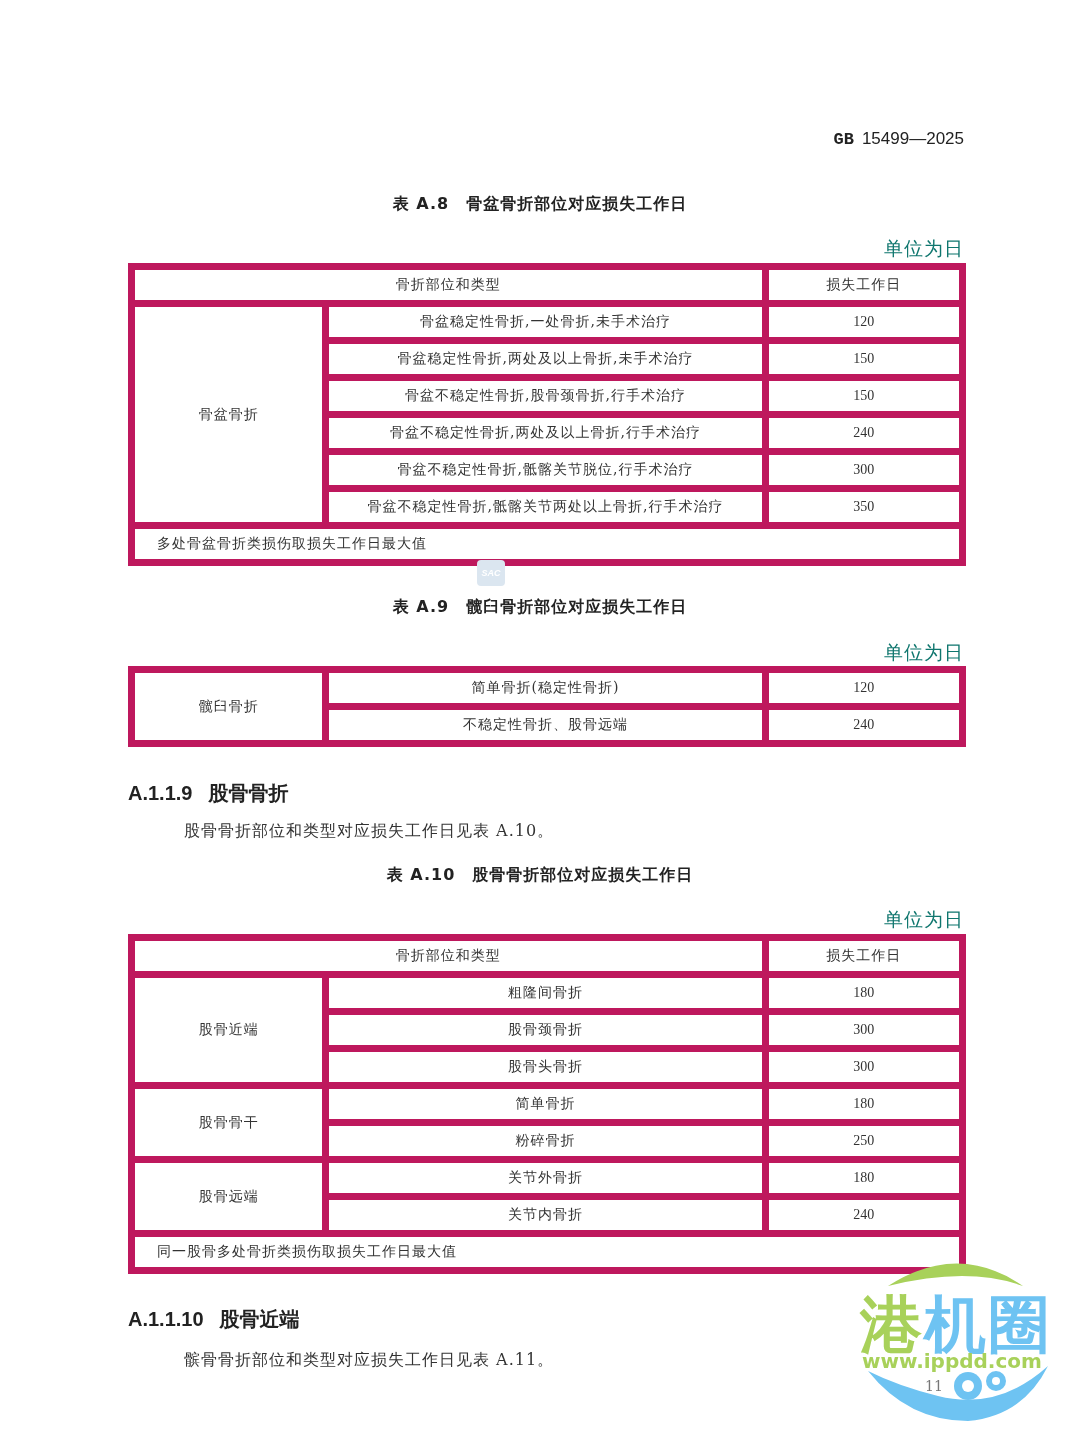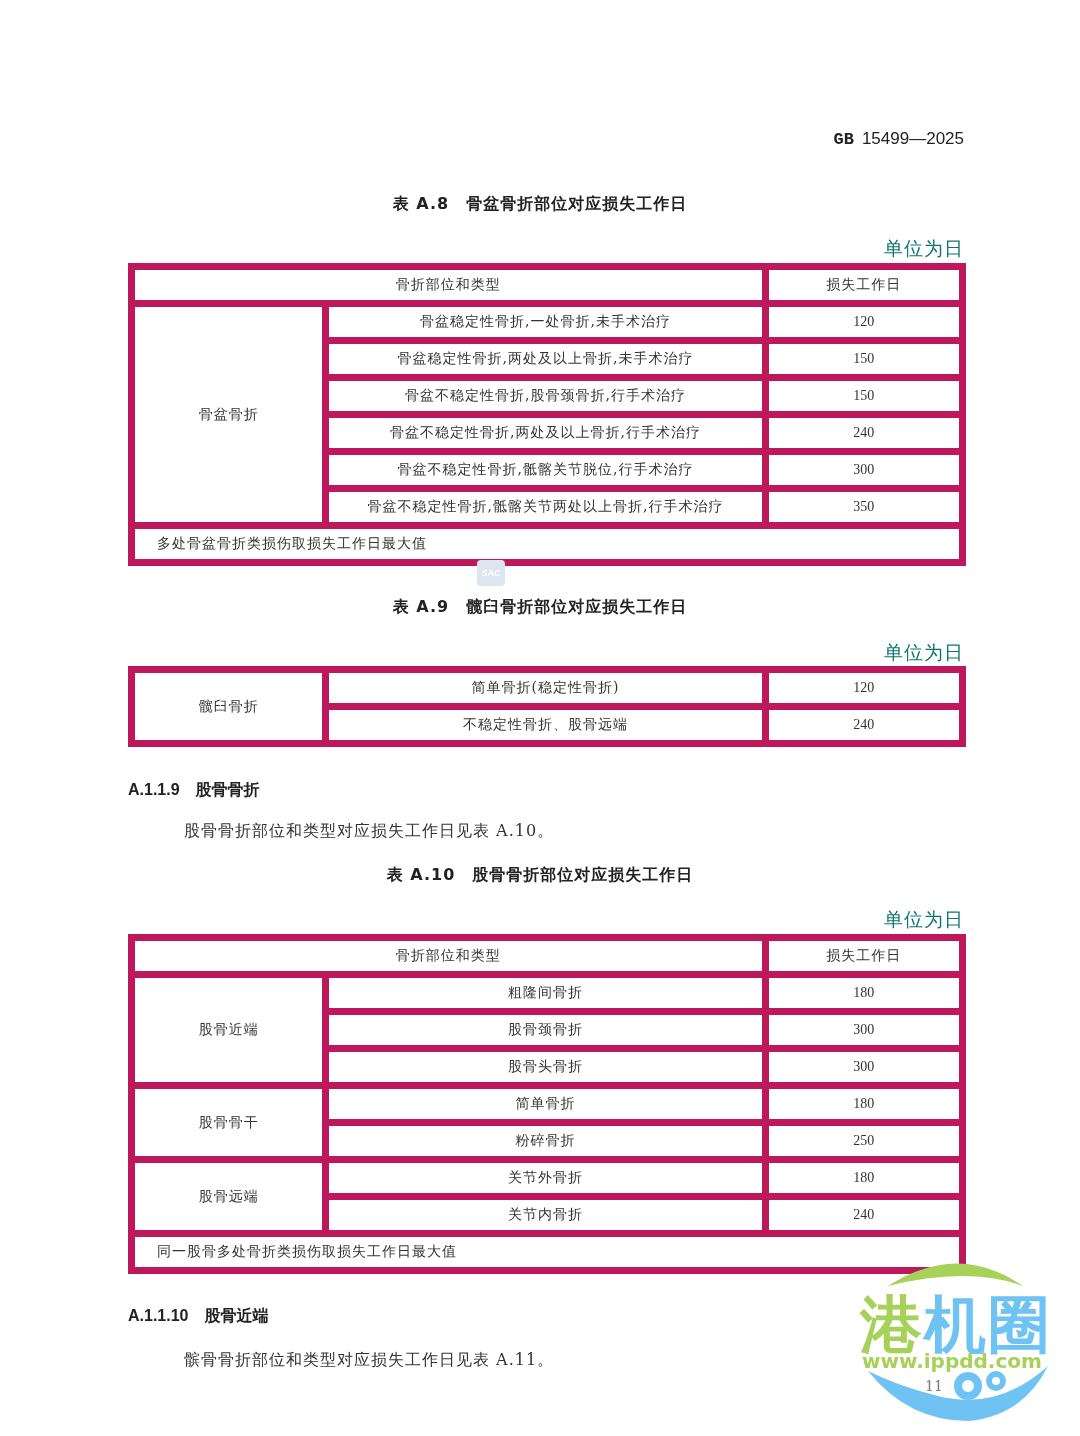--- a/index.html
+++ b/index.html
@@ -9,21 +9,21 @@
   .doc-id b { font-family:Liberation Mono, monospace; font-weight:bold; margin-right:8px; }
   .doc-id span { font-family:"Liberation Sans",sans-serif; }
   .caption { position:absolute; left:0; width:1080px; text-align:center; font-size:16px; font-weight:bold;
              font-family:"DejaVu Sans",sans-serif; color:#222; letter-spacing:1px; }
   .unit { position:absolute; right:116px; font-size:19px; color:#0f766e; letter-spacing:1px; }
   table { position:absolute; left:128px; width:838px; border-collapse:collapse; font-size:14px;
           border:1.6px solid #444; }
   td { border:7px solid #be185d; text-align:center; padding:0; color:#333; letter-spacing:1px; }
   td.num { font-family:"Liberation Serif",serif; font-size:14px; letter-spacing:0; }
   td.note { text-align:left; padding-left:22px; }
-  .heading { position:absolute; left:128px; font-size:16px; font-weight:bold; color:#222;
+  .heading { position:absolute; left:128px; font-size:20px; font-weight:bold; color:#222;
              font-family:"DejaVu Sans",sans-serif; }
   .heading .sec { font-family:"Liberation Sans",sans-serif; margin-right:16px; }
   .para { position:absolute; left:184px; font-size:16px; color:#333; letter-spacing:1px; }
   .wm-sac { position:absolute; left:437px; top:560px; width:28px; height:26px; background:#dbe6f0;
             border-radius:4px; color:#fff; font-size:9px; text-align:center; line-height:26px;
             font-family:"Liberation Sans",sans-serif; font-style:italic; font-weight:bold;margin-left:40px; }
   .logo { position:absolute; left:848px; top:1246px; width:220px; height:180px; }
   .page-no { position:absolute; left:925px; top:1378px; font-size:14px; color:#777; }
 </style>
 </head>

